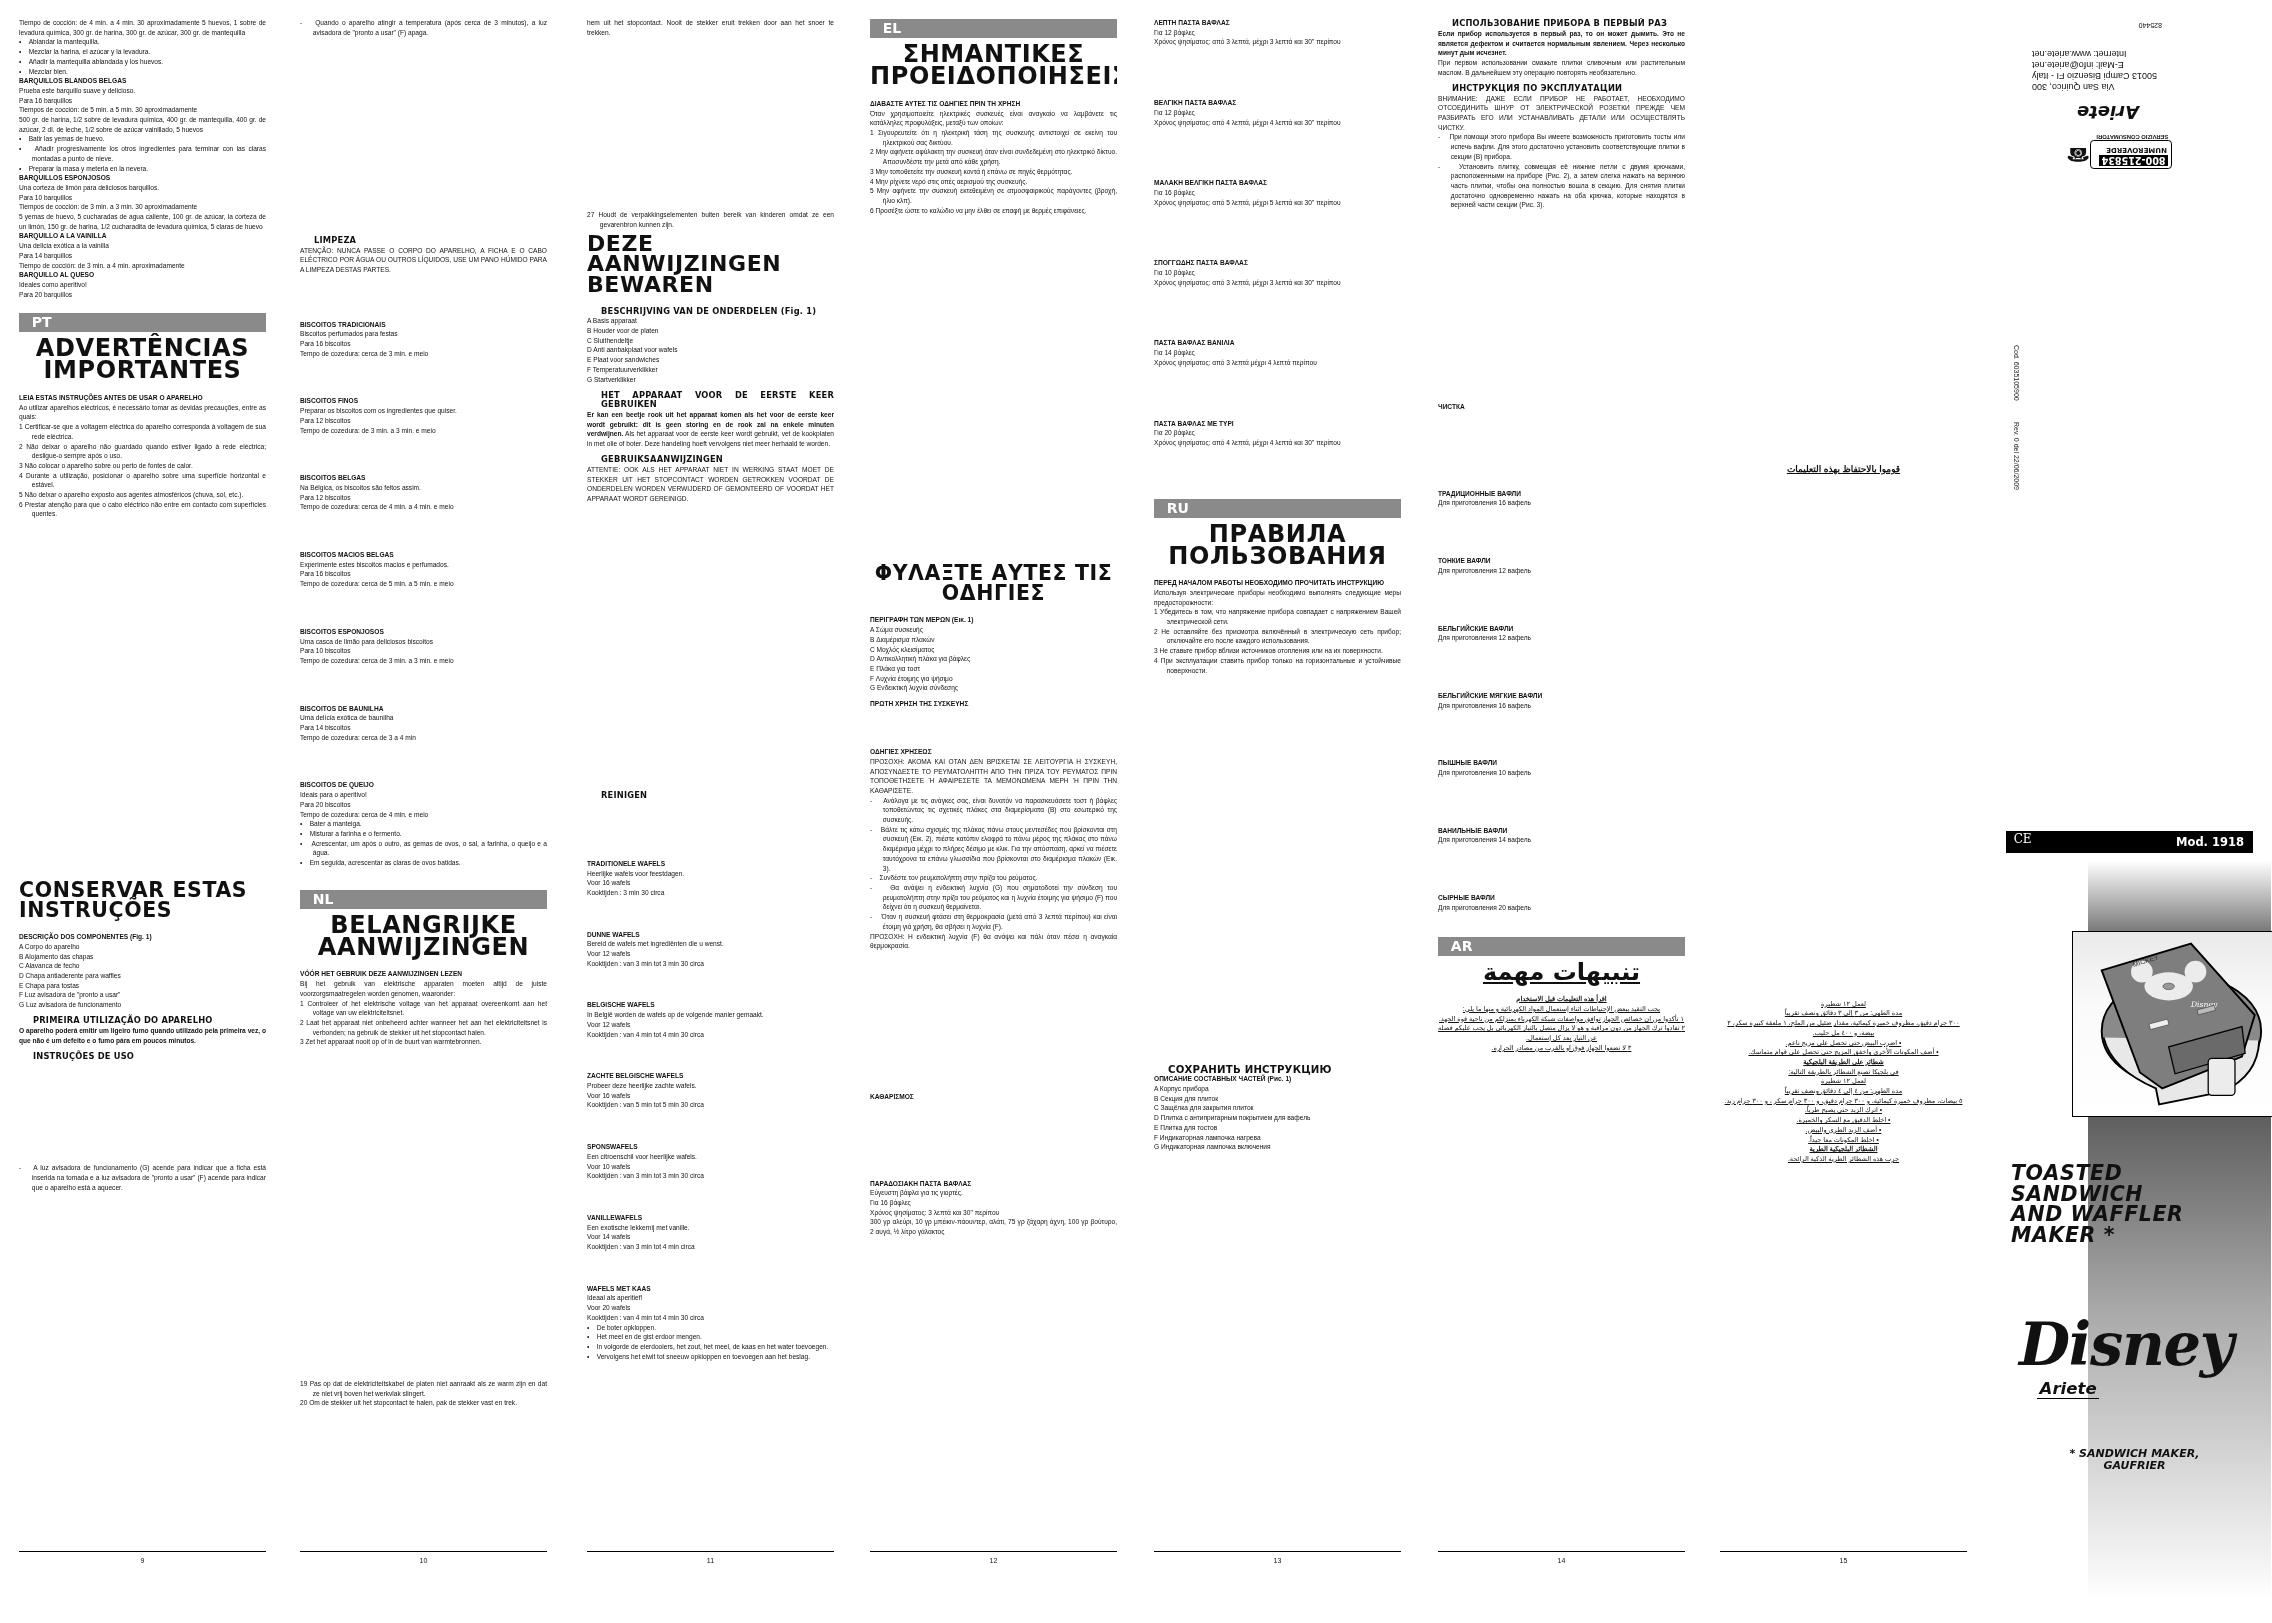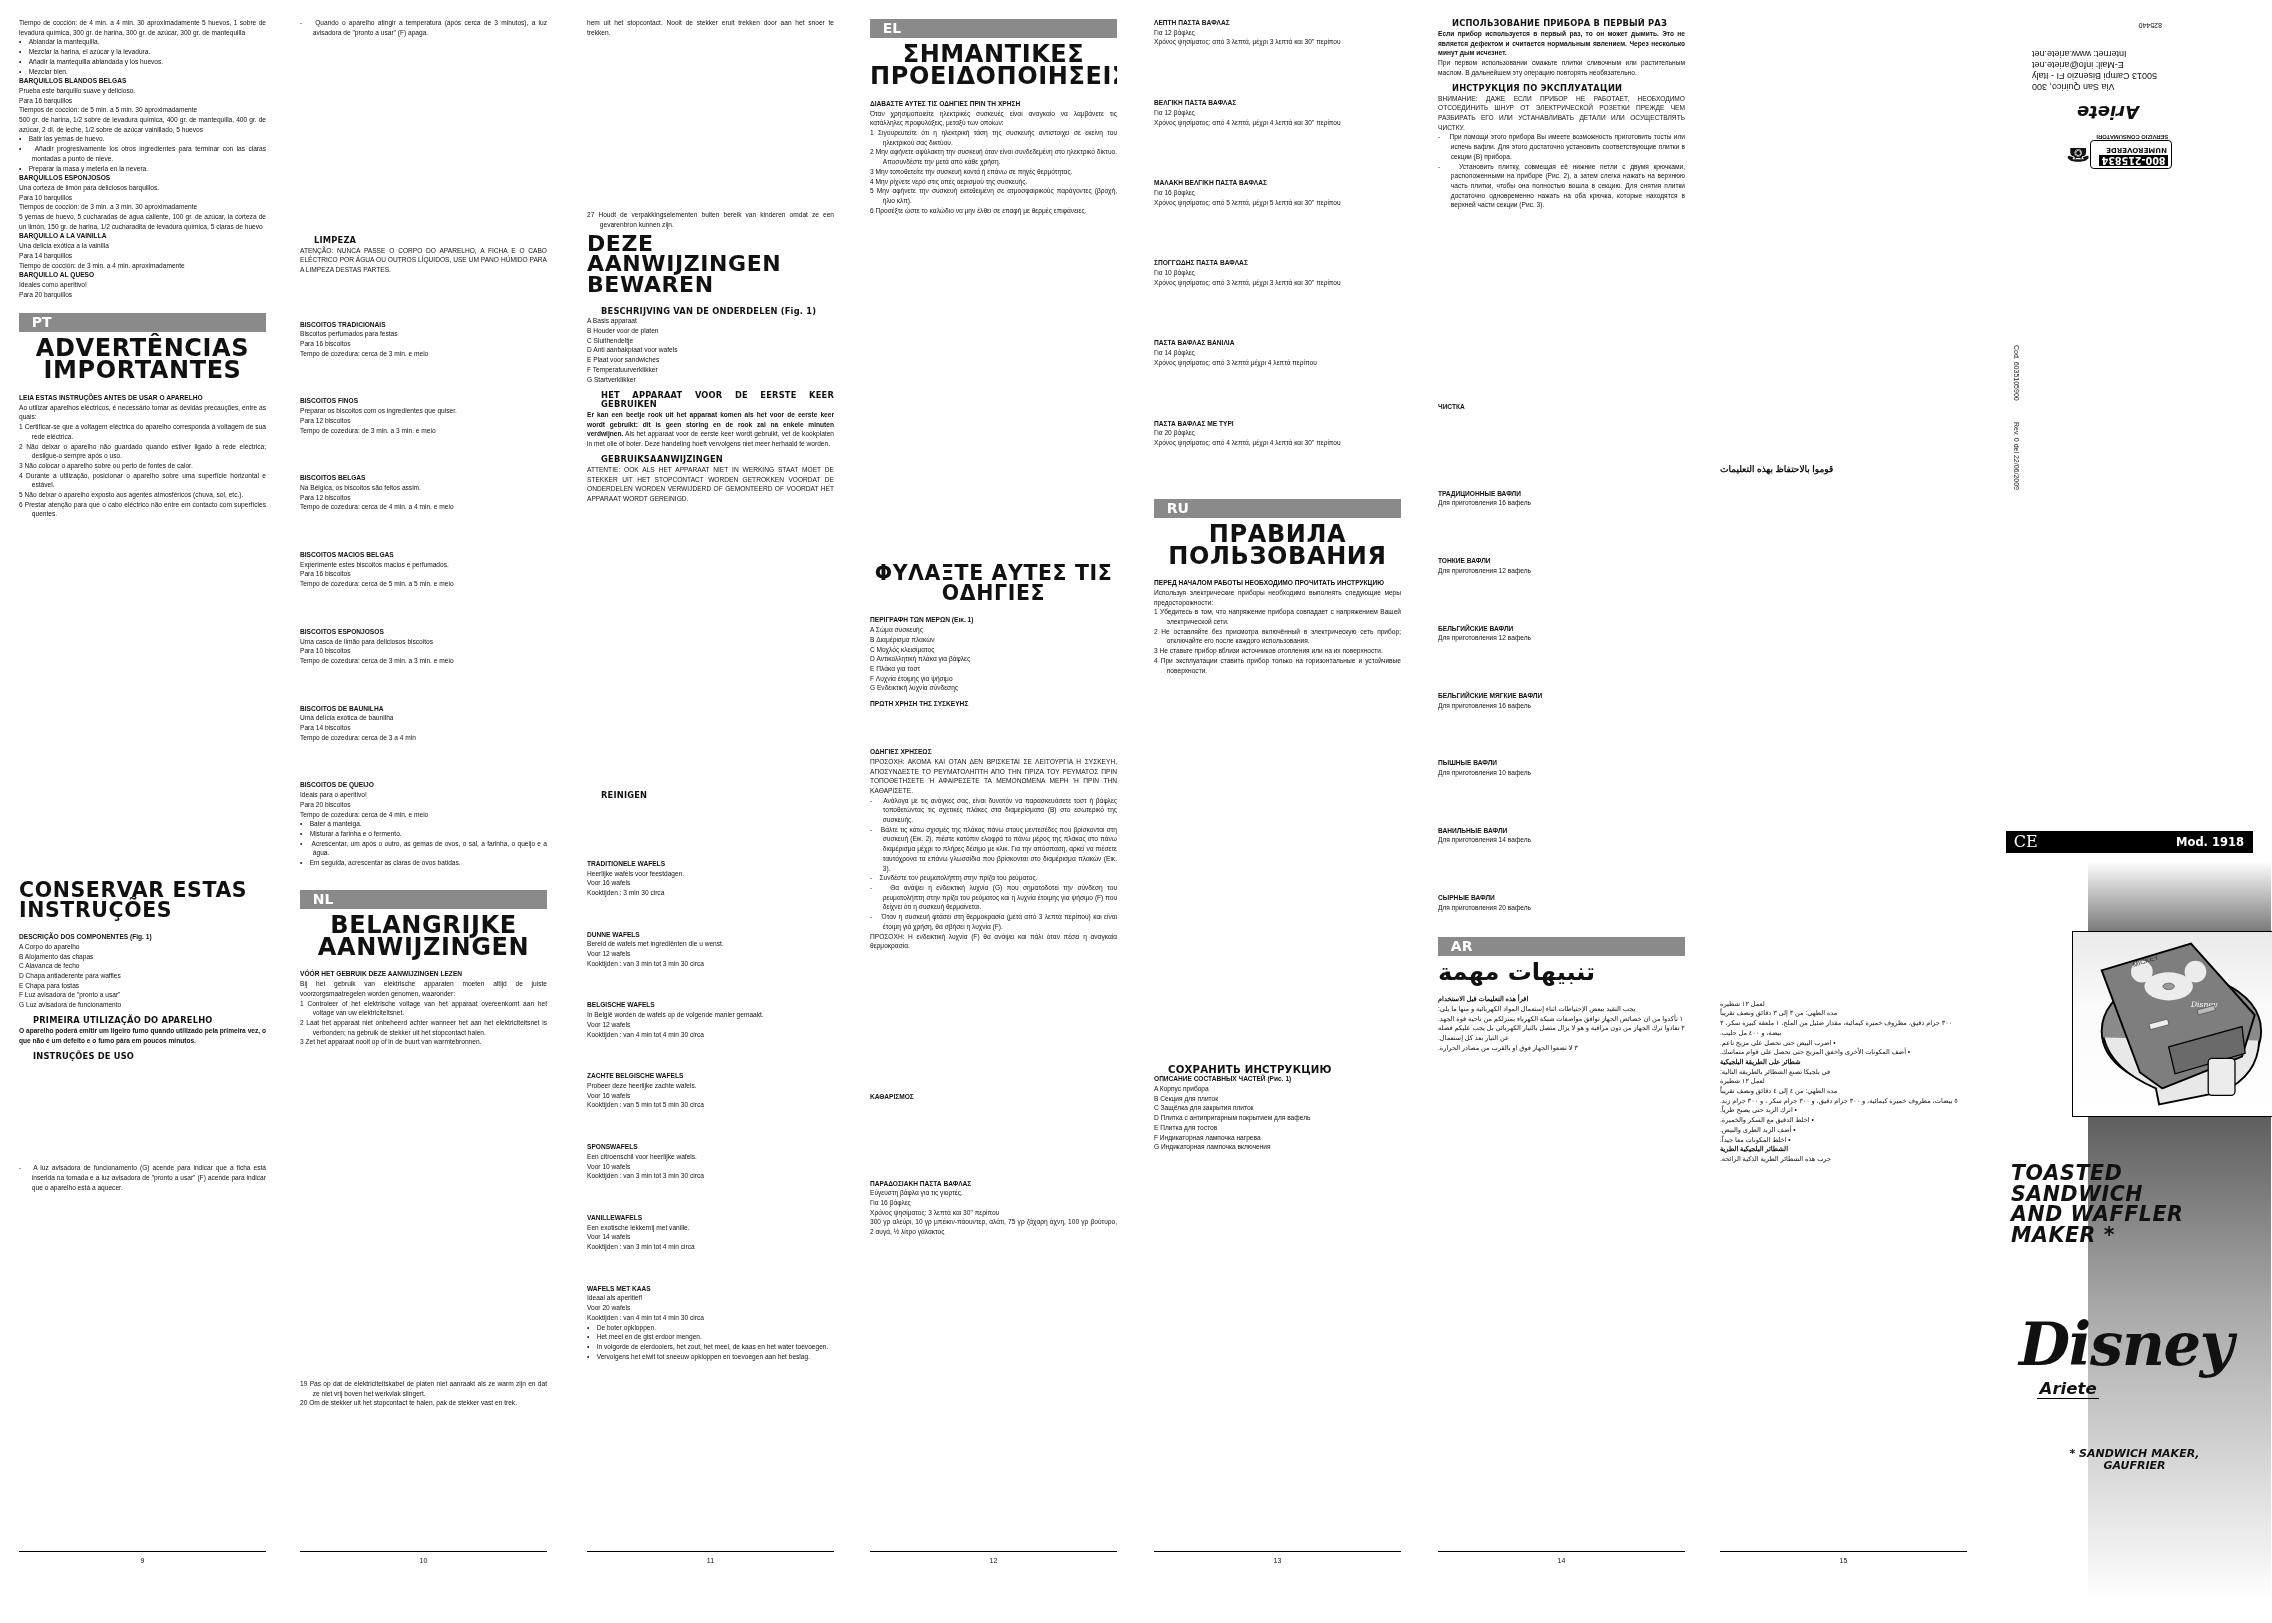--- a/index.html
+++ b/index.html
@@ -8,27 +8,27 @@
   .colbody{position:absolute;top:18px;left:0;right:0;bottom:77px;overflow:hidden;font-size:6.6px;line-height:9.7px;text-align:justify;}
   .colfoot{position:absolute;left:0;right:0;bottom:40px;border-top:1.3px solid #000;height:25.6px;text-align:center;font-size:7px;padding-top:5.1px;}
   .p{margin:0;}
   .h{font-weight:bold;margin:0;text-transform:none;}
   .hb{font-family:"DejaVu Sans",sans-serif;font-weight:bold;font-size:8.3px;margin:6.4px 0 0 0;letter-spacing:0.2px;padding-left:14px;}
   .li{margin:0;padding-left:12.8px;text-indent:-12.8px;}
   .lang-bar{background:#8a8a8a;color:#fff;font-family:"DejaVu Sans",sans-serif;font-weight:bold;font-size:14px;height:19px;line-height:19px;padding-left:12.8px;margin:14px 0 5.1px 0;}
   .big-title{font-family:"DejaVu Sans",sans-serif;font-weight:bold;font-size:24px;line-height:22px;text-align:center;margin:2.6px 0 11.5px 0;letter-spacing:0.6px;}
   .big-title.left{text-align:left;}
   .bold{font-weight:bold;}
-  .rtl{direction:rtl;text-align:left;}
+  .rtl{direction:rtl;text-align:center;text-decoration:underline;}
   
   .cover{position:absolute;left:1968px;top:0;width:304px;height:1623px;}
   .rot180{position:absolute;transform:rotate(180deg);transform-origin:center;}
   .vert{position:absolute;writing-mode:vertical-rl;font-size:7px;color:#222;}
   .ce-bar{position:absolute;left:38px;top:831px;width:247px;height:22px;background:#000;color:#fff;}
-  .ce-bar .ce{position:absolute;left:7.7px;top:1.3px;font-size:16px;font-family:"DejaVu Serif",serif;}
+  .ce-bar .ce{position:absolute;left:7.7px;top:1.3px;font-size:12px;font-family:"DejaVu Serif",serif;}
   .ce-bar .mod{position:absolute;right:9px;top:3.8px;font-family:"DejaVu Sans",sans-serif;font-weight:bold;font-size:11.5px;}
   .grad{position:absolute;left:120px;width:183px;}
   .product-box{position:absolute;left:104px;top:931px;width:213px;height:184px;border:1.3px solid #000;background:linear-gradient(#eaeaea,#fafafa 40%,#fff);}
   .cover-title{position:absolute;left:43px;top:1163px;width:243px;text-align:left;font-family:"DejaVu Sans",sans-serif;font-weight:bold;font-style:italic;font-size:20.5px;line-height:20.5px;letter-spacing:0.6px;}
   .disney{position:absolute;left:51px;top:1310px;font-family:"DejaVu Serif",serif;font-style:italic;font-weight:bold;font-size:59px;letter-spacing:-1.3px;}
   .ariete-logo{position:absolute;font-family:"DejaVu Sans",sans-serif;font-weight:bold;font-style:italic;font-size:16.6px;}
   .cover-sub{position:absolute;left:58px;top:1448px;width:217px;text-align:center;font-family:"DejaVu Sans",sans-serif;font-weight:bold;font-style:italic;font-size:11px;line-height:11.5px;}
 </style>
 </head>
 <body>

